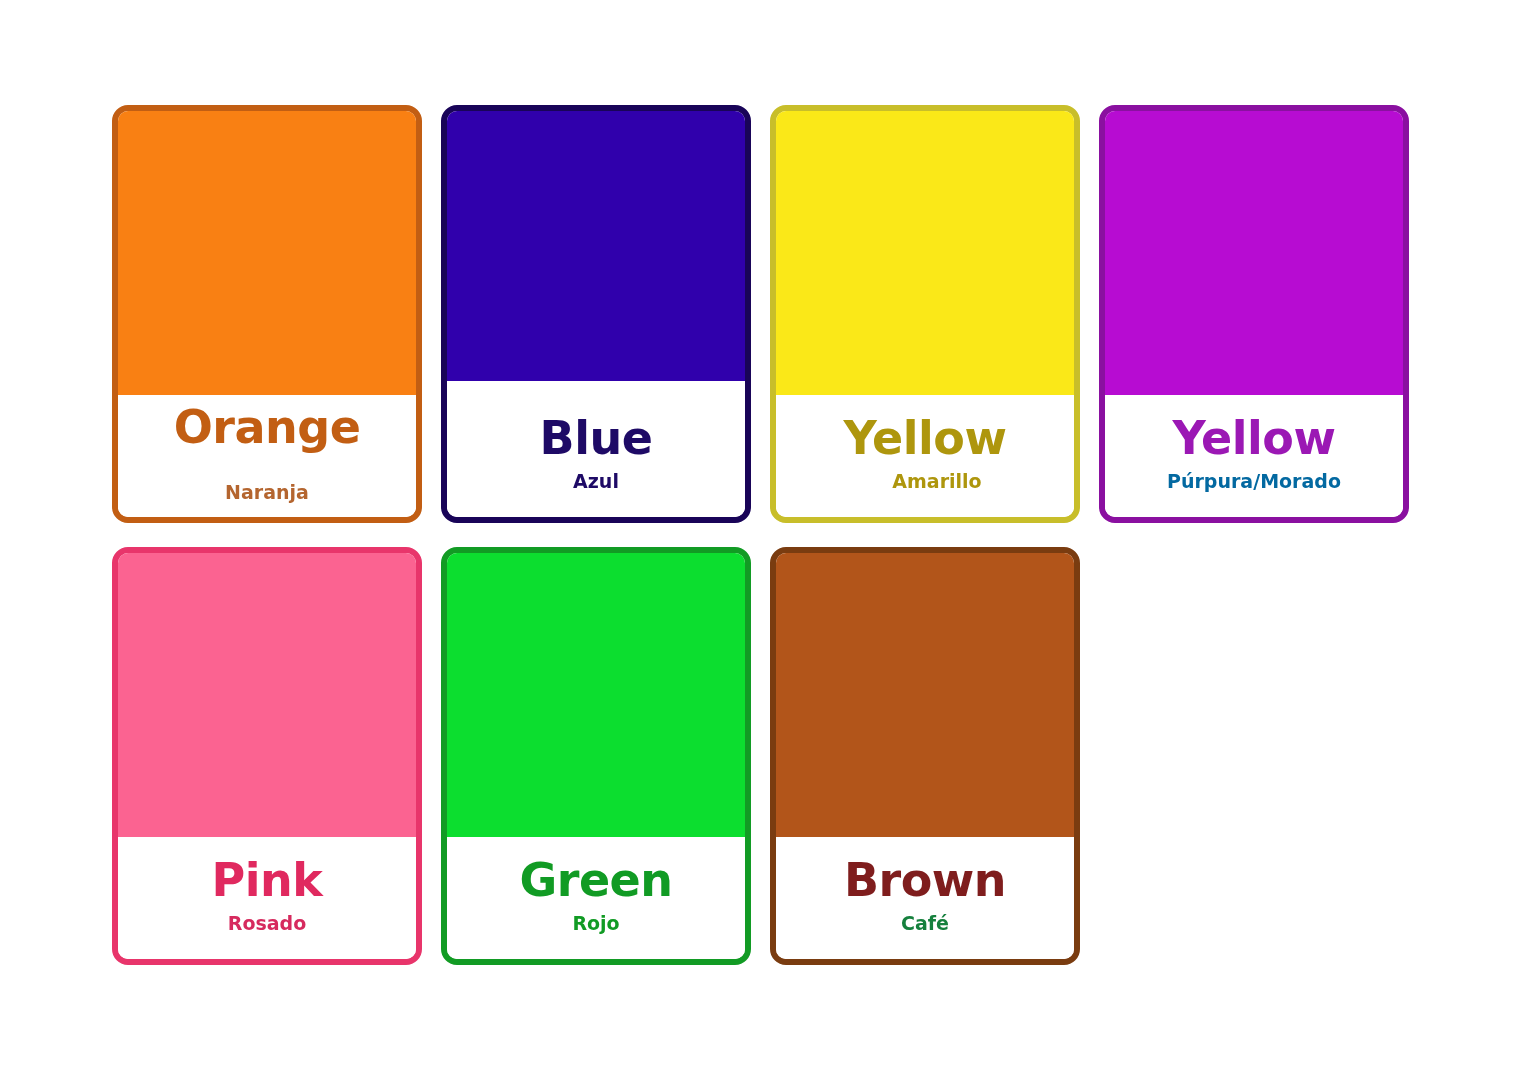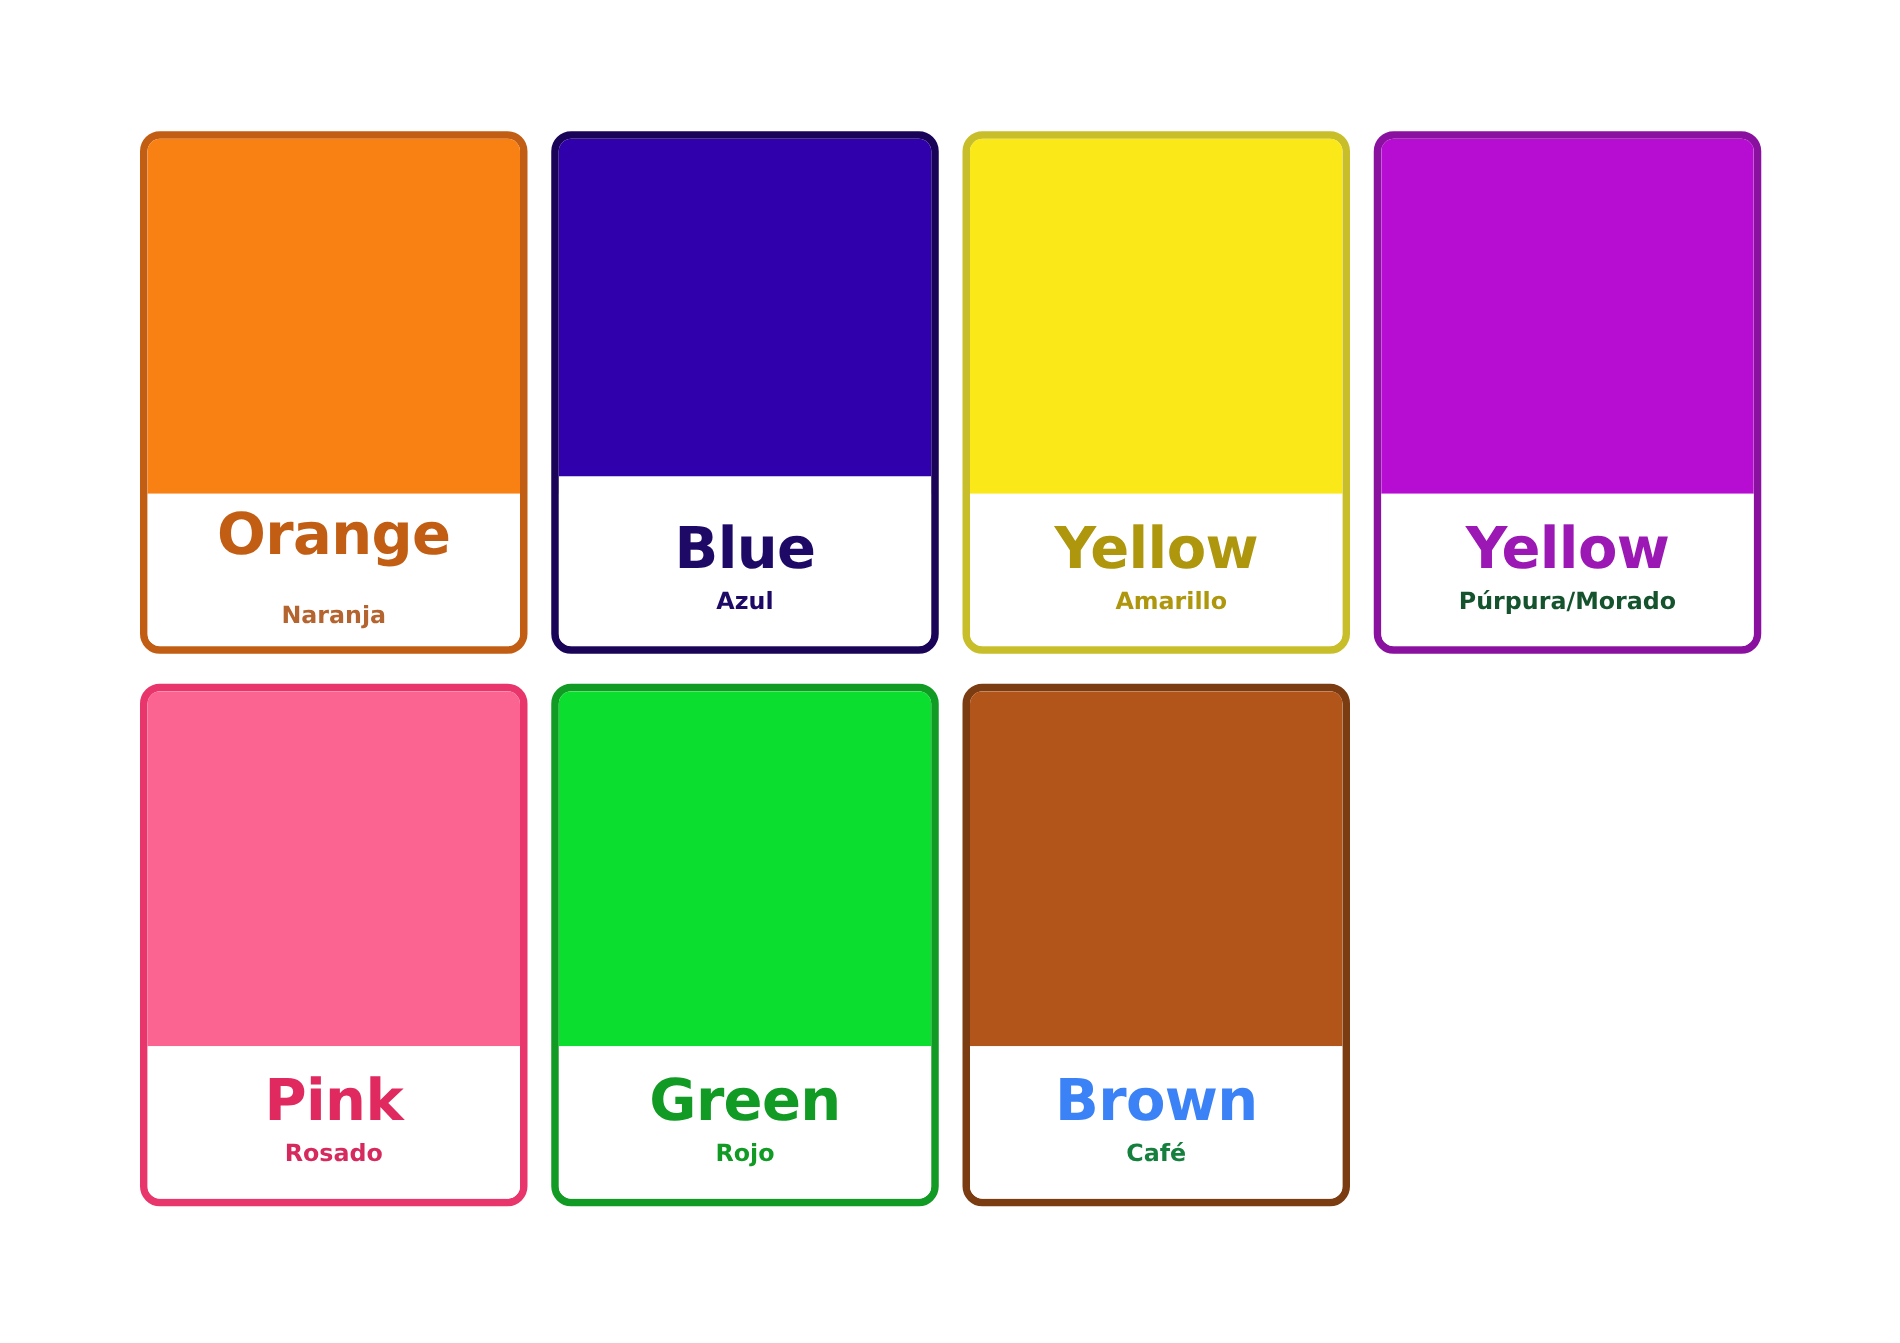--- a/index.html
+++ b/index.html
@@ -105,38 +105,38 @@
         <div class="swatch" style="background: rgb(250, 232, 24);"></div>
         <div class="label-plate">
           <div class="name-en" style="color: rgb(174, 150, 13);">Yellow</div>
           <div class="name-es" style="color: rgb(174, 150, 13); margin-left: 24px;">Amarillo</div>
         </div>
       </div>
       <div class="flashcard row-2" style="border-color: rgb(138, 16, 160);">
         <div class="swatch" style="background: rgb(183, 12, 210);"></div>
         <div class="label-plate">
           <div class="name-en" style="color: rgb(155, 24, 180);">Yellow</div>
-          <div class="name-es" style="color: #14532d;">Púrpura/Morado</div>
+          <div class="name-es" style="color: #0369a1;">Púrpura/Morado</div>
         </div>
       </div>
       <div class="flashcard row-2" style="border-color: rgb(232, 53, 107);">
         <div class="swatch" style="background: rgb(251, 99, 145);"></div>
         <div class="label-plate">
           <div class="name-en" style="color: rgb(224, 41, 95);">Pink</div>
           <div class="name-es" style="color: rgb(214, 42, 94);">Rosado</div>
         </div>
       </div>
       <div class="flashcard row-2" style="border-color: rgb(18, 155, 36);">
         <div class="swatch" style="background: rgb(12, 222, 47);"></div>
         <div class="label-plate">
           <div class="name-en" style="color: rgb(17, 155, 36);">Green</div>
           <div class="name-es" style="color: rgb(17, 155, 36);">Rojo</div>
         </div>
       </div>
       <div class="flashcard row-2" style="border-color: rgb(122, 60, 16);">
         <div class="swatch" style="background: rgb(178, 85, 26);"></div>
         <div class="label-plate">
-          <div class="name-en" style="color: #3b82f6;">Brown</div>
+          <div class="name-en" style="color: #7f1d1d;">Brown</div>
           <div class="name-es" style="color: #15803d;">Café</div>
         </div>
       </div>
     </div>
 </div>
 
 </body></html>

